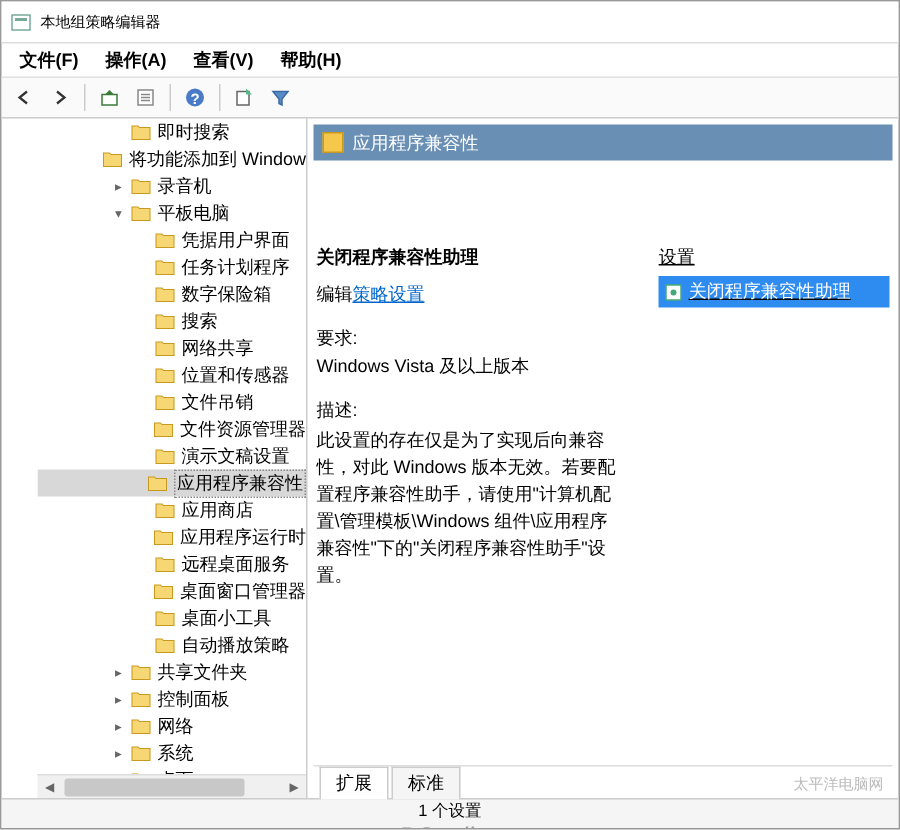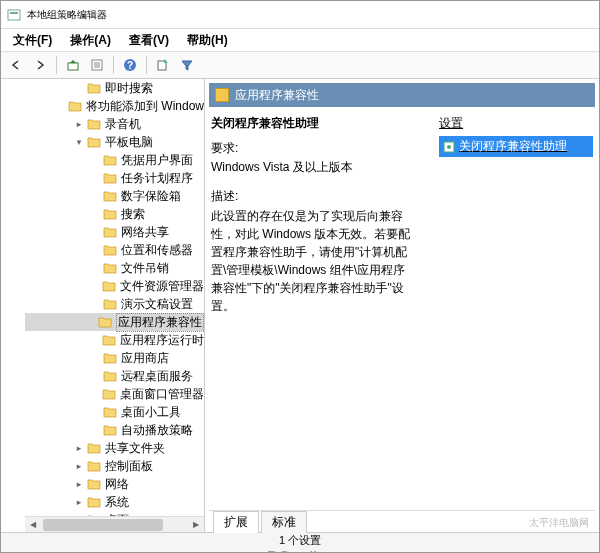--- a/index.html
+++ b/index.html
@@ -27,21 +27,21 @@
 .scroll-arrow { width: 16px; height: 16px; display:flex; align-items:center; justify-content:center; font-size:8px; color:#666; }
 .scroll-thumb-h { height: 12px; width: 120px; background: #c8c8c8; border-radius: 2px; margin: 0 2px; }
 
 .tree-pane-wrap { display:flex; flex-direction:column; width:180px; border-right:1px solid #ccc;margin-left:24px; }
 .tree-scroll-area { flex:1; overflow:hidden; position:relative; }
 
 .detail-pane { flex: 1; display: flex; flex-direction: column; }
 .detail-header { background: #6a8fb5; color: #fff; height: 24px; display: flex; align-items: center; padding: 0 6px; font-size: 12px; gap: 6px; margin: 4px 4px 2px 4px; }
 .detail-header .hicon { width: 14px; height: 14px; background: #f5c84c; border: 1px solid #c79a1f; }
 
-.detail-body { flex: 1; display: flex; padding: 6px; font-size: 12px; gap: 28px; overflow: hidden; }
+.detail-body { flex: 1; display: flex; padding: 6px; font-size: 12px; gap: 28px; overflow: hidden; margin-top: 48px; }
 .detail-left { flex: 1.3; }
 .detail-left h4 { font-size: 12px; font-weight: bold; margin-bottom: 8px; }
 .detail-left .linklabel { margin-bottom: 12px; }
 .detail-left a { color: #0066cc; text-decoration: underline; }
 .detail-left .section-label { margin-bottom: 2px; }
 .detail-left .desc { line-height: 1.5; }
 
 .detail-right { flex: 1; text-decoration: underline; }
 .detail-right .col-header { margin-bottom: 4px; }
 .setting-item { background: #2e8bef; color: #fff; padding: 2px 4px; display: flex; align-items: center; gap: 4px; font-size: 12px; }
@@ -311,34 +311,34 @@
             <span class="tree-indent"></span>
             <span class="tree-indent"></span>
             <span class="tree-indent"></span>
             <span class="tree-indent"></span>
             <span class="tree-toggle"></span>
             <span class="folder-ico">
               <svg width="14" height="12">
                 <path d="M1 2 L5 2 L6 3 L13 3 L13 11 L1 11 Z" fill="#f7d774" stroke="#c79a1f" stroke-width="0.7"></path>
               </svg>
             </span>
+            <span class="label">应用商店</span>
+          </div>
+          <div class="tree-node">
+            <span class="tree-indent"></span>
+            <span class="tree-indent"></span>
+            <span class="tree-indent"></span>
+            <span class="tree-indent"></span>
+            <span class="tree-toggle"></span>
+            <span class="folder-ico">
+              <svg width="14" height="12">
+                <path d="M1 2 L5 2 L6 3 L13 3 L13 11 L1 11 Z" fill="#f7d774" stroke="#c79a1f" stroke-width="0.7"></path>
+              </svg>
+            </span>
             <span class="label">应用程序运行时</span>
-          </div>
-          <div class="tree-node">
-            <span class="tree-indent"></span>
-            <span class="tree-indent"></span>
-            <span class="tree-indent"></span>
-            <span class="tree-indent"></span>
-            <span class="tree-toggle"></span>
-            <span class="folder-ico">
-              <svg width="14" height="12">
-                <path d="M1 2 L5 2 L6 3 L13 3 L13 11 L1 11 Z" fill="#f7d774" stroke="#c79a1f" stroke-width="0.7"></path>
-              </svg>
-            </span>
-            <span class="label">应用商店</span>
           </div>
           <div class="tree-node">
             <span class="tree-indent"></span>
             <span class="tree-indent"></span>
             <span class="tree-indent"></span>
             <span class="tree-indent"></span>
             <span class="tree-toggle"></span>
             <span class="folder-ico">
               <svg width="14" height="12">
                 <path d="M1 2 L5 2 L6 3 L13 3 L13 11 L1 11 Z" fill="#f7d774" stroke="#c79a1f" stroke-width="0.7"></path>
@@ -457,20 +457,23 @@
 
   <div class="detail-pane">
     <div class="detail-header">
       <span class="hicon"></span>
       <span>应用程序兼容性</span>
     </div>
 
     <div class="detail-body">
       <div class="detail-left">
         <h4>关闭程序兼容性助理</h4>
+        <div class="linklabel">
+          <span>编辑</span><a href="#">策略设置</a>
+        </div>
         <div class="section-label">要求:</div>
         <div style="margin-bottom:12px">Windows Vista 及以上版本</div>
         <div class="section-label">描述:</div>
         <div class="desc">此设置的存在仅是为了实现后向兼容性，对此 Windows 版本无效。若要配置程序兼容性助手，请使用"计算机配置\管理模板\Windows 组件\应用程序兼容性"下的"关闭程序兼容性助手"设置。</div>
       </div>
 
       <div class="detail-right">
         <div class="col-header">设置</div>
         <div class="setting-item">
           <span class="sicon">

